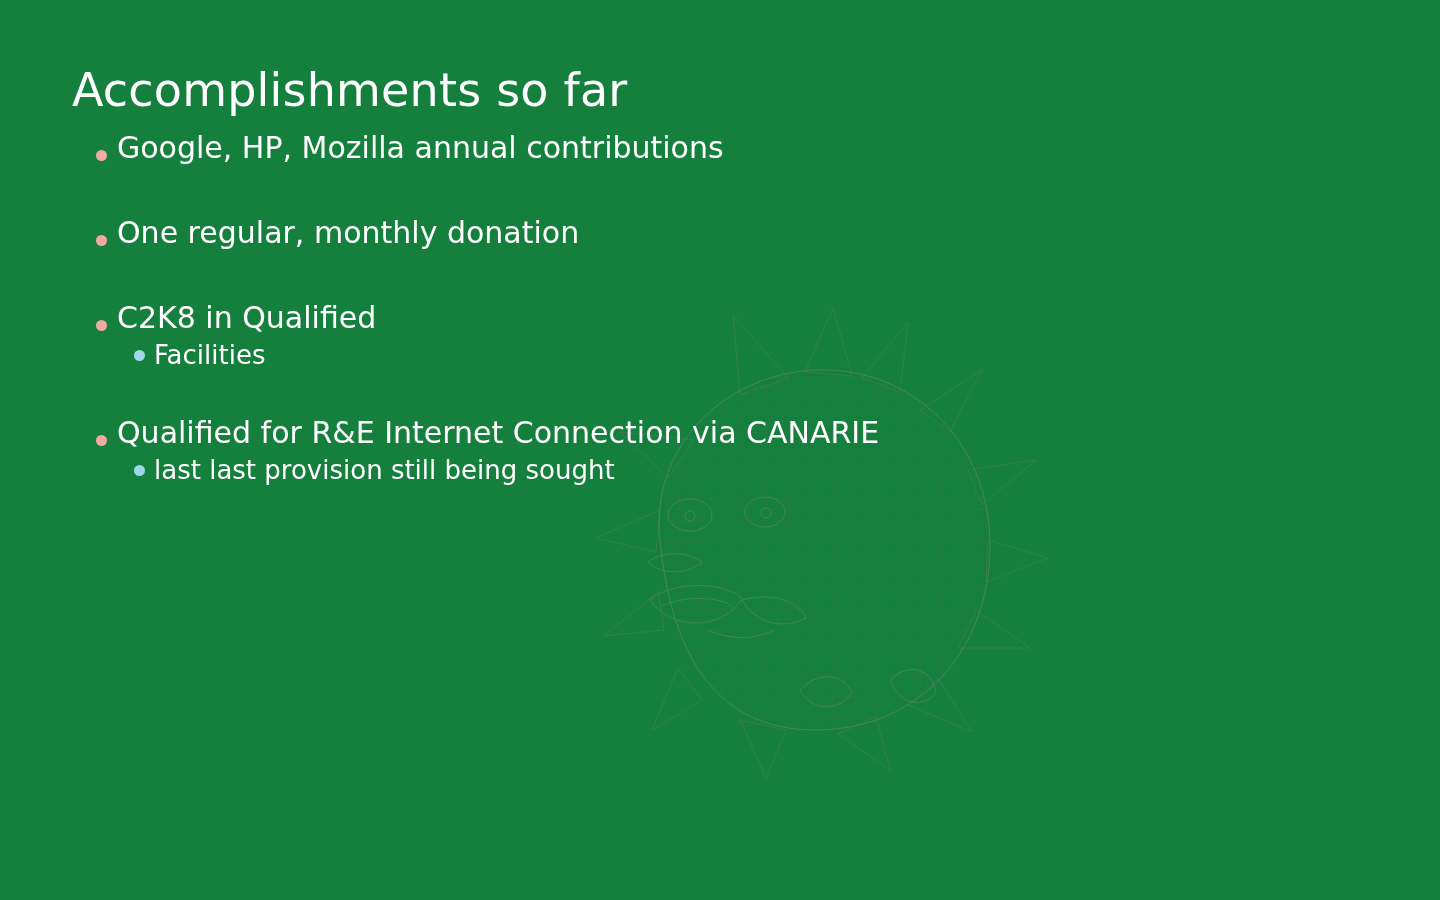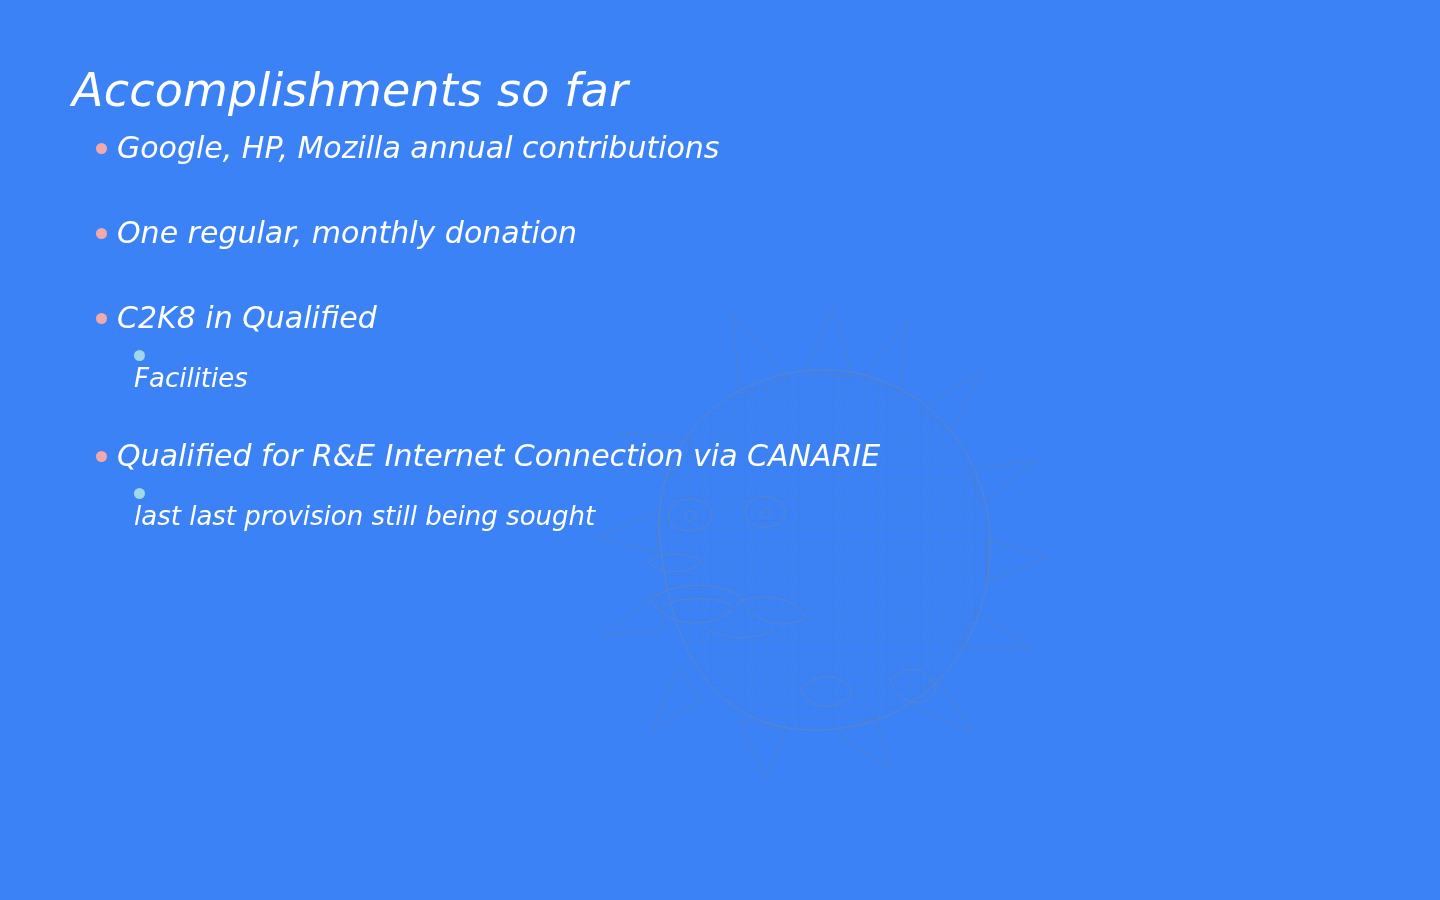--- a/index.html
+++ b/index.html
@@ -12,22 +12,21 @@
     height: 900px;
     overflow: hidden;
     font-family: "DejaVu Sans", sans-serif;
     color: #ffffff;
     position: relative;
   }
 
   .slide {
     position: absolute;
     inset: 0;
-    background: #3b82f6;
-    font-style: italic;
+    background: #15803d;
   }
 
   
   .mascot {
     position: absolute;
     left: 590px;
     top: 300px;
     width: 460px;
     height: 480px;
     opacity: 0.55;
@@ -50,21 +49,21 @@
   .bullets {
     position: absolute;
     left: 96px;
     top: 128px;
     width: 1100px;
   }
 
   .bullet-l1 {
     position: relative;
     display: flex;
-    align-items: flex-start;
+    align-items: center;
     margin-bottom: 0px;
   }
 
   .dot {
     flex: 0 0 auto;
     border-radius: 50%;
     display: inline-block;
   }
 
   .dot-l1 {
@@ -97,21 +96,20 @@
     white-space: nowrap;
   }
 
   .sub-list {
     margin-left: 38px;
   }
 
   .bullet-l2 {
     display: flex;
     align-items: flex-start;
-    flex-direction: column;
   }
 
   .gap-lg { height: 45px; }
   .gap-md { height: 40px; }
 </style>
 </head>
 <body>
 
 <div class="slide">
 

